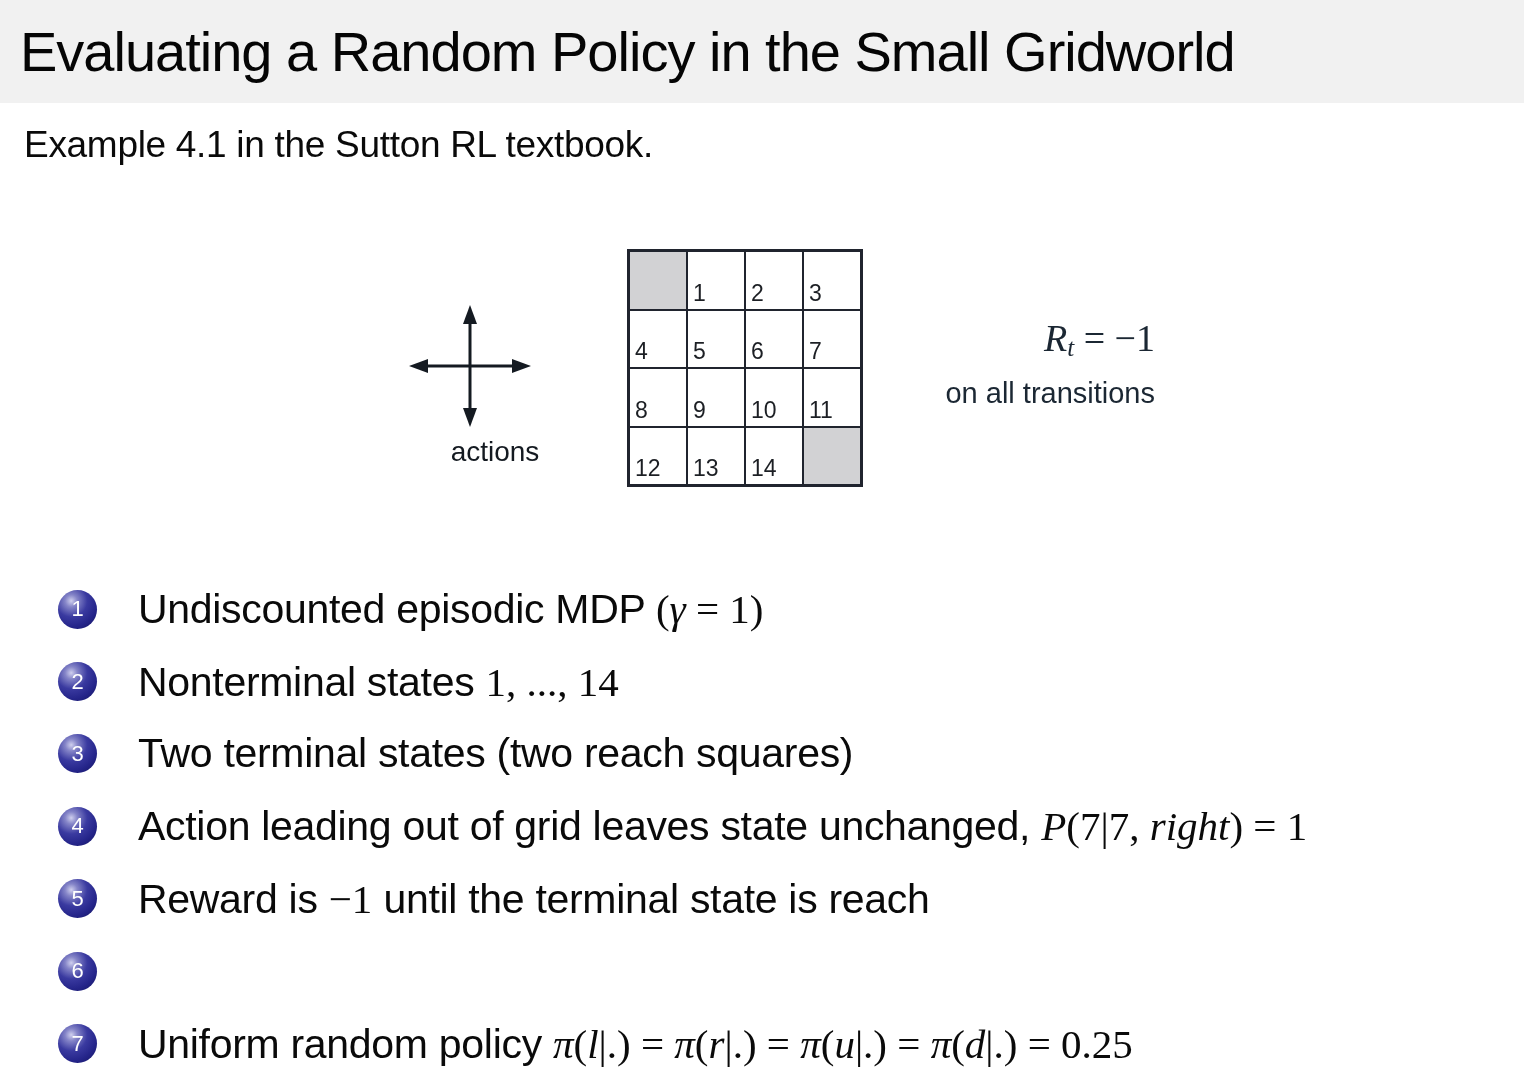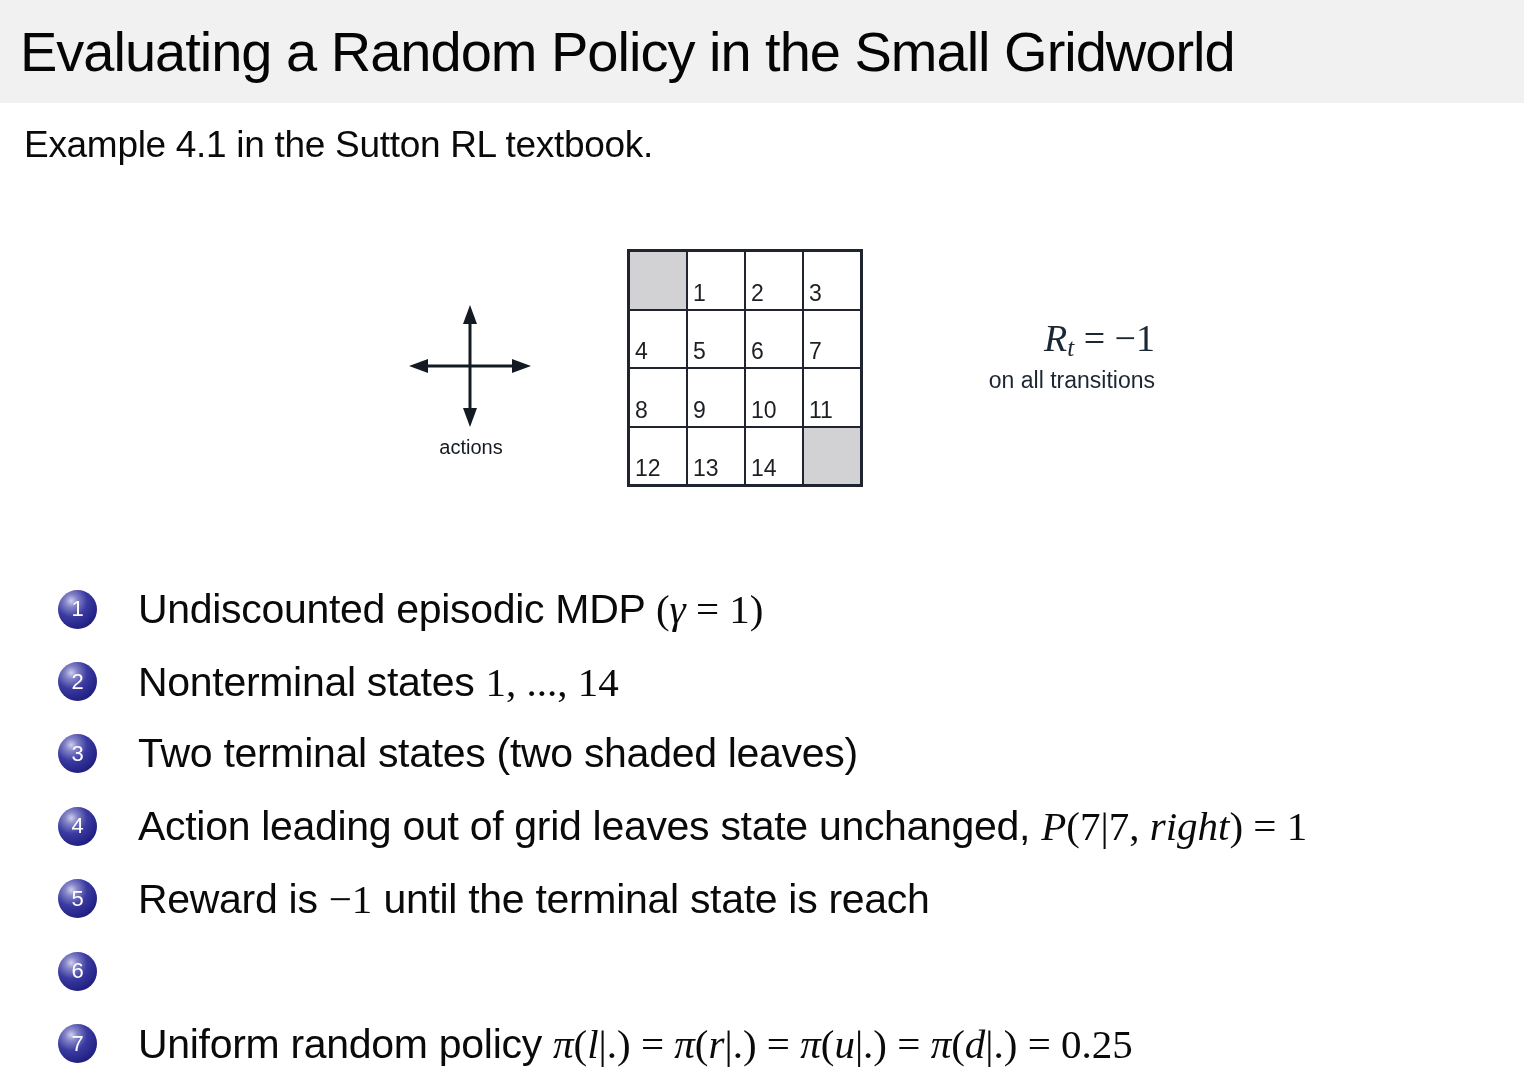--- a/index.html
+++ b/index.html
@@ -33,42 +33,42 @@
   }
 
   .subtitle{
     position:absolute;left:24px;top:124px;margin:0;
     font-size:37px;letter-spacing:-0.3px;color:var(--ink);white-space:nowrap;
   }
 
   
   .cross{position:absolute;left:408px;top:304px;}
   .actions-label{
-    position:absolute;left:396px;top:436px;width:150px;
-    text-align:center;font-size:20px;color:#141a21;
+    position:absolute;left:420px;top:436px;width:150px;
+    text-align:center;font-size:28px;color:#141a21;
   }
   .grid{
     position:absolute;left:627px;top:249px;
     width:236px;height:238px;box-sizing:border-box;
     padding:3px;background:var(--grid-line);
     display:grid;grid-template-columns:repeat(4,1fr);grid-template-rows:repeat(4,1fr);
     gap:2px;
   }
   .cell{background:#ffffff;display:flex;align-items:flex-end;}
   .cell.shaded{background:var(--shade);}
   .cell-num{
     font-size:23px;line-height:1;color:#1c1f24;
     padding:0 0 4px 5px;
   }
   .reward{
     position:absolute;left:925px;top:318px;width:230px;
     text-align:right;color:var(--figure-ink);
   }
   .reward-eq{font-size:38px;line-height:1.1;font-family:"Liberation Serif",serif;}
-  .reward-caption{font-size:23px;line-height:1.15;margin-top:6px;}
+  .reward-caption{font-size:29px;line-height:1.15;margin-top:16px;}
 
   
   .list{position:absolute;left:58px;top:573px;right:10px;}
   .list-item{height:72.4px;display:flex;align-items:center;}
   .ball{
     flex:0 0 auto;width:39px;height:39px;border-radius:50%;
     margin-right:41px;
     background:radial-gradient(circle at 34% 28%,
       #cfcfee 0%, #8585c8 16%, #3a3aa0 42%, #25258a 68%, #12125c 100%);
     color:#ffffff;font-size:22px;line-height:1;
@@ -171,21 +171,21 @@
       <div class="list-item">
         <span class="ball">1</span>
         <span class="item-text"><span class="seg seg-t">Undiscounted episodic MDP </span><span class="seg seg-mn">(</span><span class="seg seg-mi">γ</span><span class="seg seg-mn"> = 1)</span></span>
       </div>
       <div class="list-item">
         <span class="ball">2</span>
         <span class="item-text"><span class="seg seg-t">Nonterminal states </span><span class="seg seg-mn">1, ..., 14</span></span>
       </div>
       <div class="list-item">
         <span class="ball">3</span>
-        <span class="item-text"><span class="seg seg-t">Two terminal states (two shaded leaves)</span></span>
+        <span class="item-text"><span class="seg seg-t">Two terminal states (two reach squares)</span></span>
       </div>
       <div class="list-item">
         <span class="ball">4</span>
         <span class="item-text"><span class="seg seg-t">Action leading out of grid leaves state unchanged, </span><span class="seg seg-mi">P</span><span class="seg seg-mn">(7|7, </span><span class="seg seg-mi">right</span><span class="seg seg-mn">) = 1</span></span>
       </div>
       <div class="list-item">
         <span class="ball">5</span>
         <span class="item-text"><span class="seg seg-t">Reward is </span><span class="seg seg-mn">−1</span><span class="seg seg-t"> until the terminal state is reach</span></span>
       </div>
       <div class="list-item">

